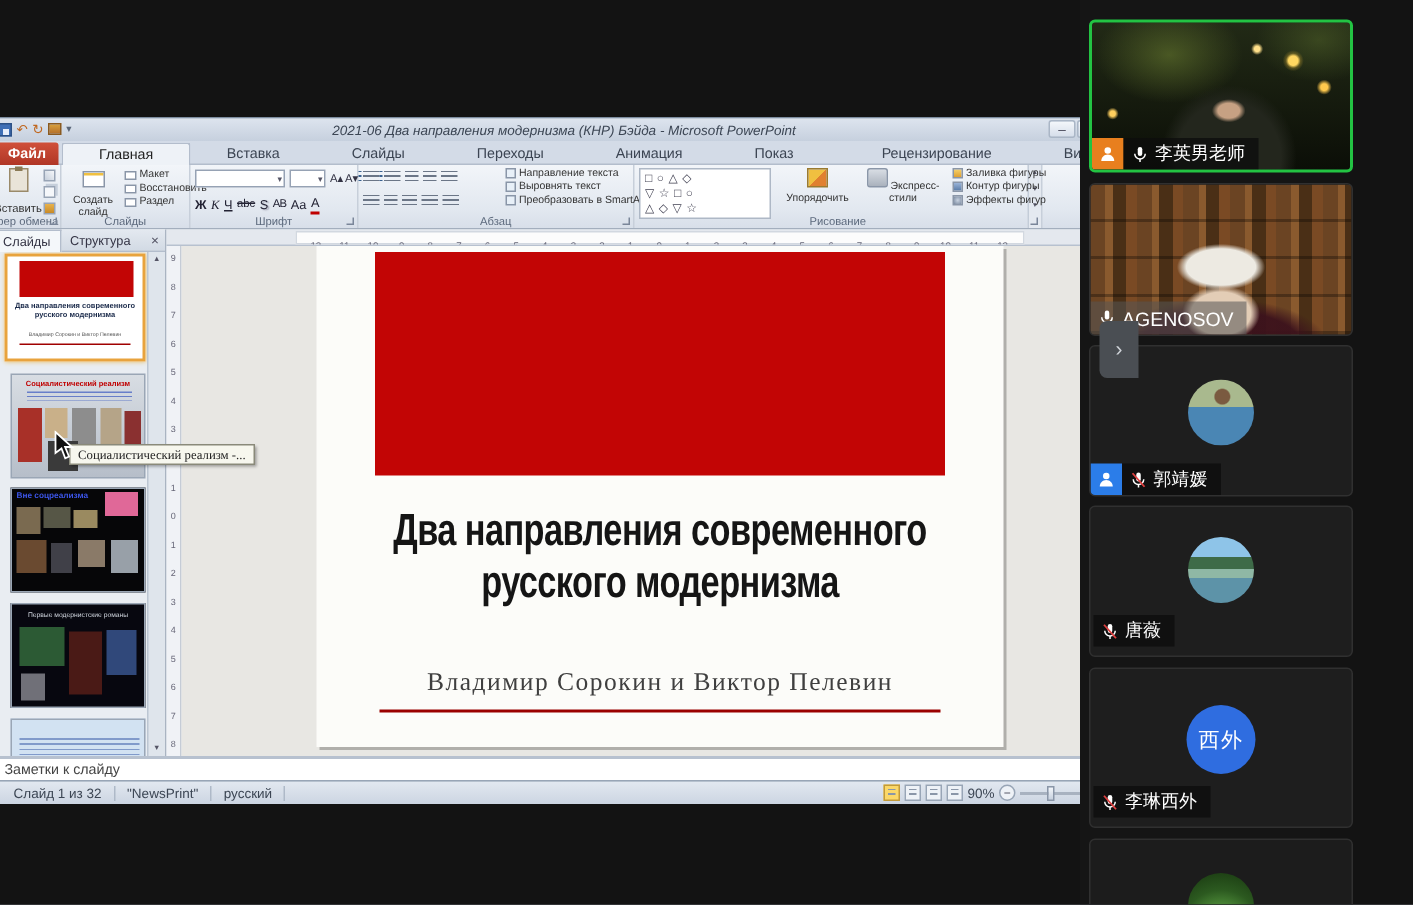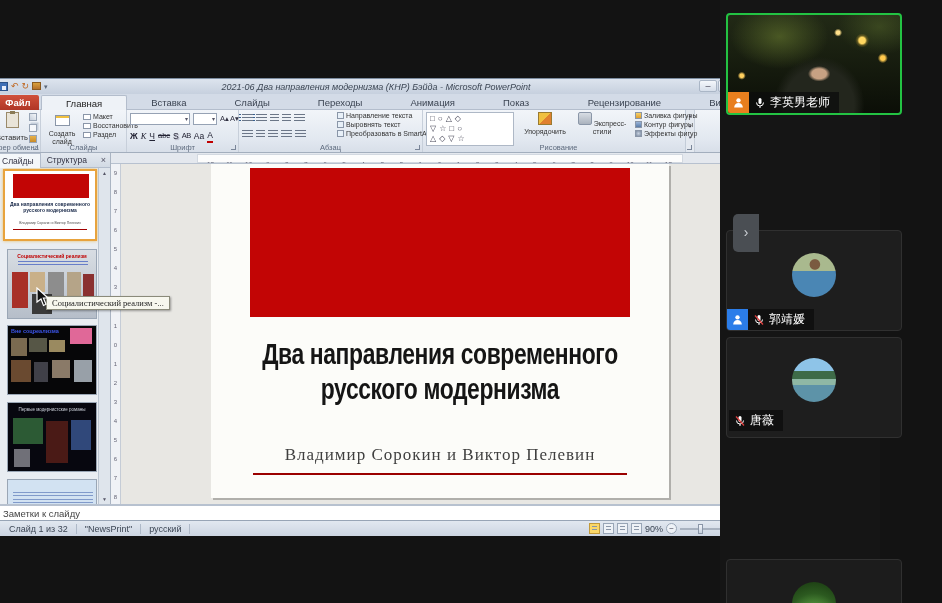--- a/index.html
+++ b/index.html
@@ -560,20 +560,32 @@
           <svg width="12" height="12" viewBox="0 0 24 24">
               <rect x="9" y="2" width="6" height="12" rx="3" fill="#fff"></rect>
               <path d="M5 11a7 7 0 0 0 14 0" fill="none" stroke="#fff" stroke-width="2"></path>
               <line x1="12" y1="18" x2="12" y2="22" stroke="#fff" stroke-width="2"></line>
             </svg>
           <span class="nm">李英男老师</span>
         </span>
       </div>
     </div>
 
+    <div class="vtile vt2">
+      <div class="chiprow">
+        <span class="chip">
+          <svg width="12" height="12" viewBox="0 0 24 24">
+              <rect x="9" y="2" width="6" height="12" rx="3" fill="#fff"></rect>
+              <path d="M5 11a7 7 0 0 0 14 0" fill="none" stroke="#fff" stroke-width="2"></path>
+              <line x1="12" y1="18" x2="12" y2="22" stroke="#fff" stroke-width="2"></line>
+            </svg>
+          <span class="nm">AGENOSOV</span>
+        </span>
+      </div>
+    </div>
 
     <div class="vtile vt3">
       <div class="avatar av3"></div>
       <div class="chiprow">
         <span class="badge blue">
           <svg width="13" height="13" viewBox="0 0 24 24">
               <circle cx="12" cy="8" r="4" fill="#fff"></circle>
               <path d="M4 21c0-4.4 3.6-8 8-8s8 3.6 8 8z" fill="#fff"></path>
             </svg>
         </span>
@@ -597,20 +609,34 @@
               <rect x="9" y="2" width="6" height="12" rx="3" fill="#fff"></rect>
               <path d="M5 11a7 7 0 0 0 14 0" fill="none" stroke="#fff" stroke-width="2"></path>
               <line x1="12" y1="18" x2="12" y2="22" stroke="#fff" stroke-width="2"></line>
               <line x1="4" y1="3" x2="20" y2="21" stroke="#e04040" stroke-width="2.5"></line>
             </svg>
           <span class="nm">唐薇</span>
         </span>
       </div>
     </div>
 
+    <div class="vtile vt5">
+      <div class="avatar av5">西外</div>
+      <div class="chiprow inset">
+        <span class="chip">
+          <svg width="12" height="12" viewBox="0 0 24 24">
+              <rect x="9" y="2" width="6" height="12" rx="3" fill="#fff"></rect>
+              <path d="M5 11a7 7 0 0 0 14 0" fill="none" stroke="#fff" stroke-width="2"></path>
+              <line x1="12" y1="18" x2="12" y2="22" stroke="#fff" stroke-width="2"></line>
+              <line x1="4" y1="3" x2="20" y2="21" stroke="#e04040" stroke-width="2.5"></line>
+            </svg>
+          <span class="nm">李琳西外</span>
+        </span>
+      </div>
+    </div>
 
     <div class="vtile vt6">
       <div class="avatar av6"></div>
     </div>
   </div>
 
   <div class="tooltip">Социалистический реализм -...</div>
   <svg class="cursor" width="14" height="20" viewBox="0 0 14 20">
     <polygon points="1,1 1,15 5,12 7.5,18.5 10,17.3 7.4,11 12,11" fill="#111" stroke="#fff" stroke-width="1.2"></polygon>
   </svg>

